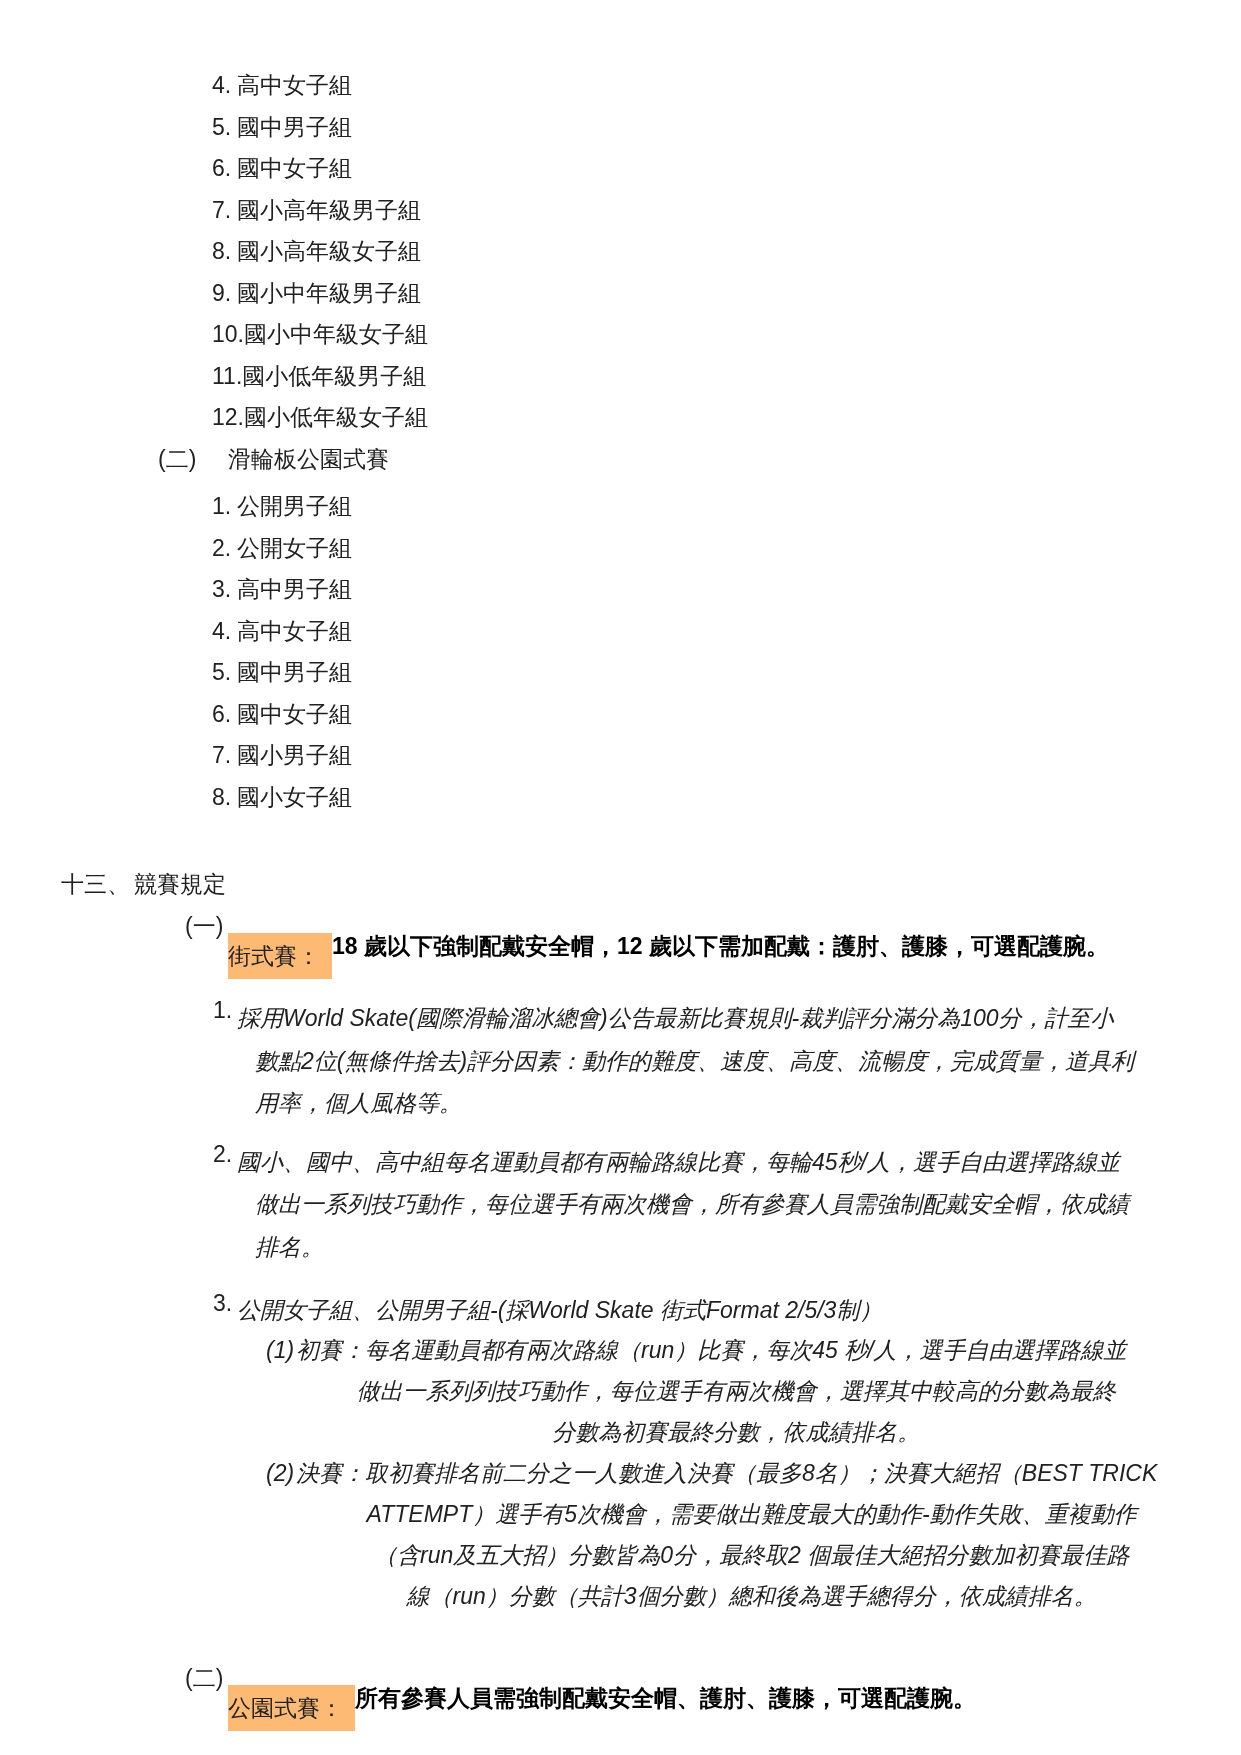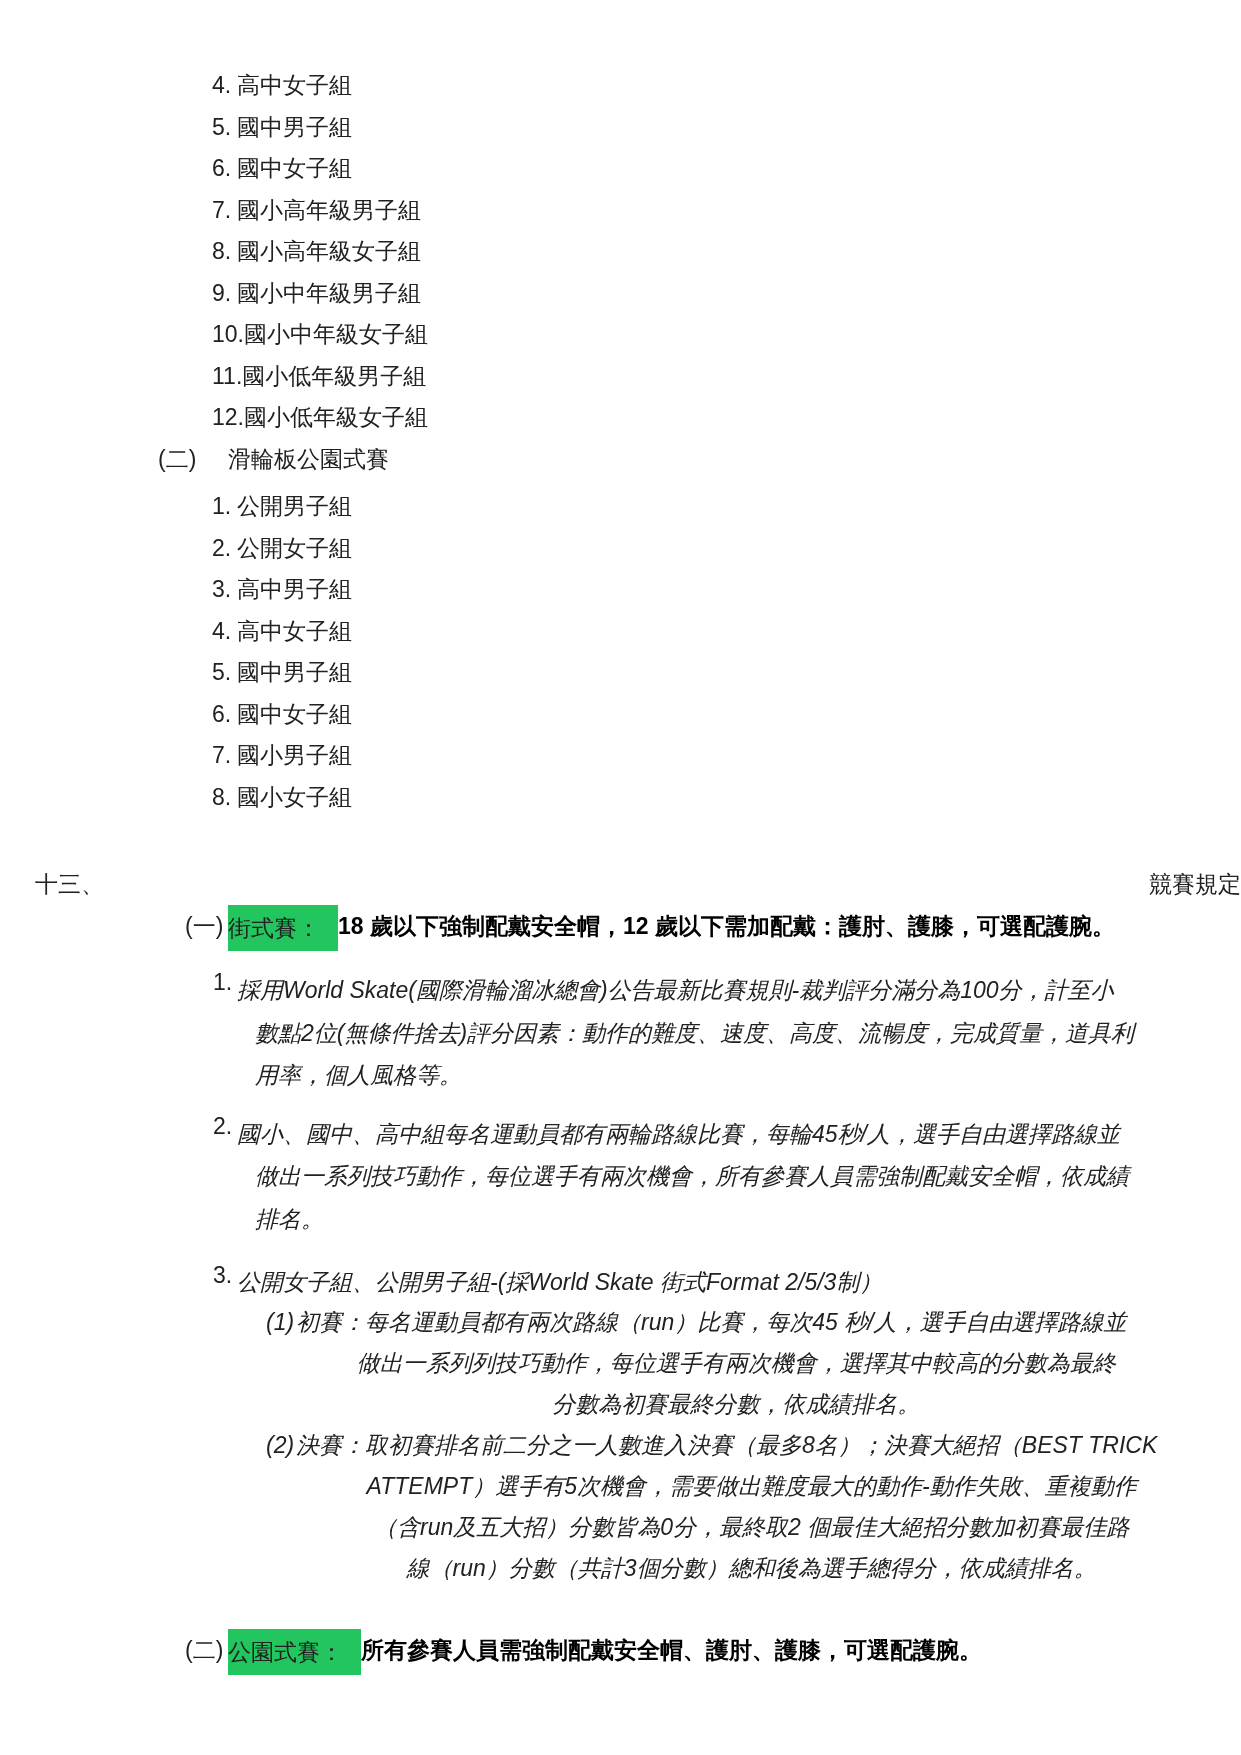--- a/index.html
+++ b/index.html
@@ -20,28 +20,28 @@
   .group-list { margin-left:212px; }
   .group-row { display:flex; line-height:41.5px; white-space:nowrap; }
   .group-row .num { min-width:25px; }
 
   
   .list-heading { display:flex; margin-left:158px; line-height:41.5px; white-space:nowrap; }
   .list-heading .marker { width:70px; }
   #park-groups-list { margin-top:6px; }
 
   
-  .section-heading { display:flex; margin-left:35px; margin-top:45px; line-height:42px; white-space:nowrap;justify-content:space-between; }
+  .section-heading { display:flex; margin-left:61px; margin-top:45px; line-height:42px; white-space:nowrap; }
   .section-heading .marker { width:73px; }
 
   
   .req-line { display:flex; margin-left:185px; line-height:42px; white-space:nowrap; }
   .req-line .marker { width:43px; }
-  .hl { background:#22c55e; padding:2px 18px 2px 0; }
-  .req-bold { font-weight:700; color:#000000; }
+  .hl { background:#fdba74; padding:2px 12px 2px 0;margin-top:28px; }
+  .req-bold { font-weight:700; color:#000000;margin-top:20px; }
 
   
   .rule { display:flex; margin-left:213px; white-space:nowrap; }
   .rule .rule-num { width:24px; flex:none; }
   .rule .rule-body { line-height:42.5px;font-style:italic; }
   .rule .rule-body .cont { padding-left:18px; }
   #rule-1 { margin-top:18px; }
   #rule-2 { margin-top:16px; }
   #rule-3 { margin-top:22px; }
   #rule-3 .rule-body { line-height:40px; }

